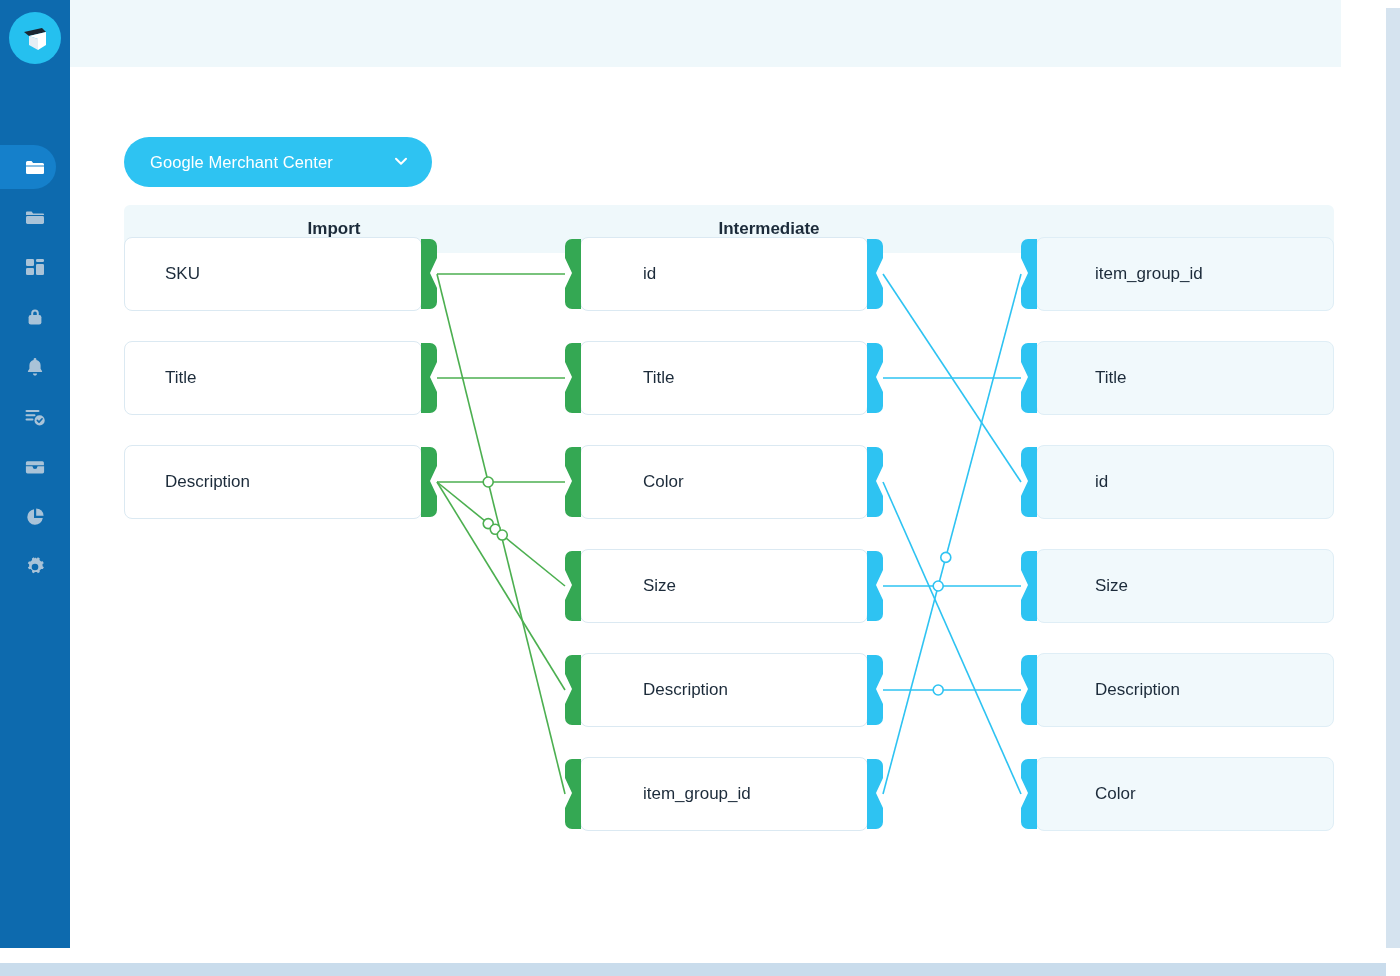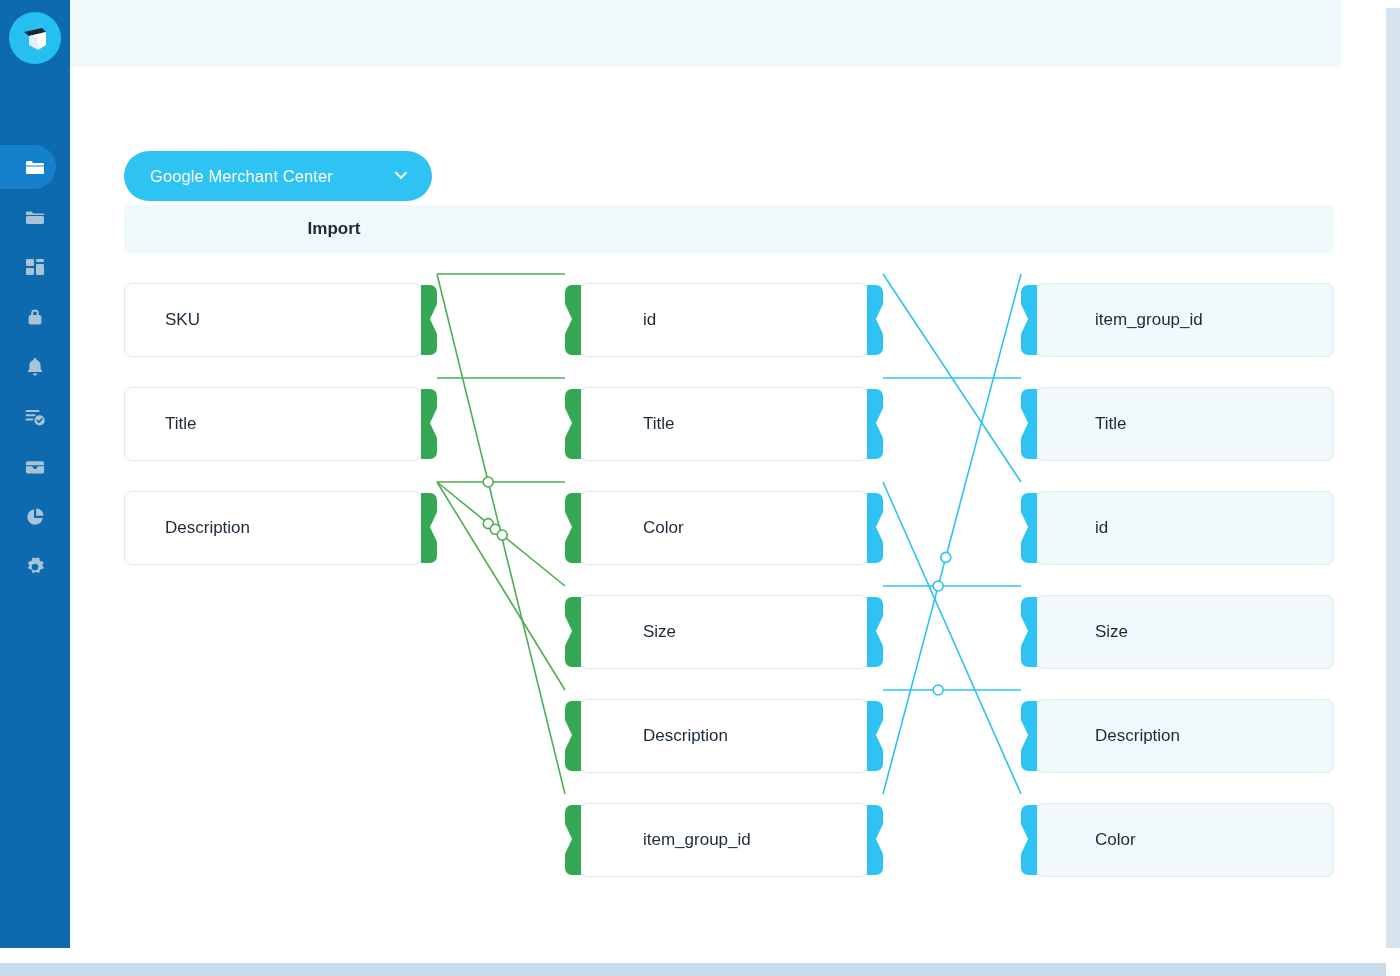--- a/index.html
+++ b/index.html
@@ -86,21 +86,21 @@
     position: absolute;
     left: 70px; top: 67px;
     width: 1271px;
     height: 881px;
     background: #ffffff;
     overflow: hidden;
   }
 
   .dropdown {
     position: absolute;
-    left: 54px; top: 84px;
+    left: 54px; top: 70px;
     width: 308px; height: 50px;
     border-radius: 25px;
     background: #2ec3f2;
     display: flex;
     align-items: center;
     justify-content: space-between;
     padding: 0 22px 0 26px;
     cursor: pointer;
     border: none;
   }
@@ -147,21 +147,20 @@
     pointer-events: none;
   }
 
   .node {
     position: absolute;
     height: 74px;
     border-radius: 8px;
     display: flex;
     align-items: center;
     z-index: 10;
-    margin-top: 46px;
   }
   .node .label {
     font-size: 17px;
     color: #1c2b3a;
     white-space: nowrap;
   }
 
   .node.import {
     left: 54px;
     width: 298px;
@@ -330,20 +329,21 @@
       <span class="dropdown-label">Google Merchant Center</span>
       <span class="dropdown-chevron">
         <svg width="18" height="18" viewBox="0 0 18 18" aria-hidden="true">
           <path d="M4 6.7l5 5 5-5" stroke="#ffffff" stroke-width="2" fill="none" stroke-linecap="round" stroke-linejoin="round"></path>
         </svg>
       </span>
     </button>
 
     <div class="headers">
       <div class="hcol c1">Import</div>
+      <div class="hcol c2">Intermediate</div>
     </div>
 
     <div class="canvas">
       <svg class="edges" viewBox="0 0 1271 881" preserveAspectRatio="none">
           <line x1="367" y1="207" x2="495" y2="207" stroke="#4caf50" stroke-width="1.6"></line>
           <line x1="367" y1="207" x2="495" y2="727" stroke="#4caf50" stroke-width="1.6"></line>
           <line x1="367" y1="311" x2="495" y2="311" stroke="#4caf50" stroke-width="1.6"></line>
           <line x1="367" y1="415" x2="495" y2="415" stroke="#4caf50" stroke-width="1.6"></line>
           <circle cx="418.2" cy="415" r="5" fill="#ffffff" stroke="#4caf50" stroke-width="1.6"></circle>
           <line x1="367" y1="415" x2="495" y2="519" stroke="#4caf50" stroke-width="1.6"></line>

